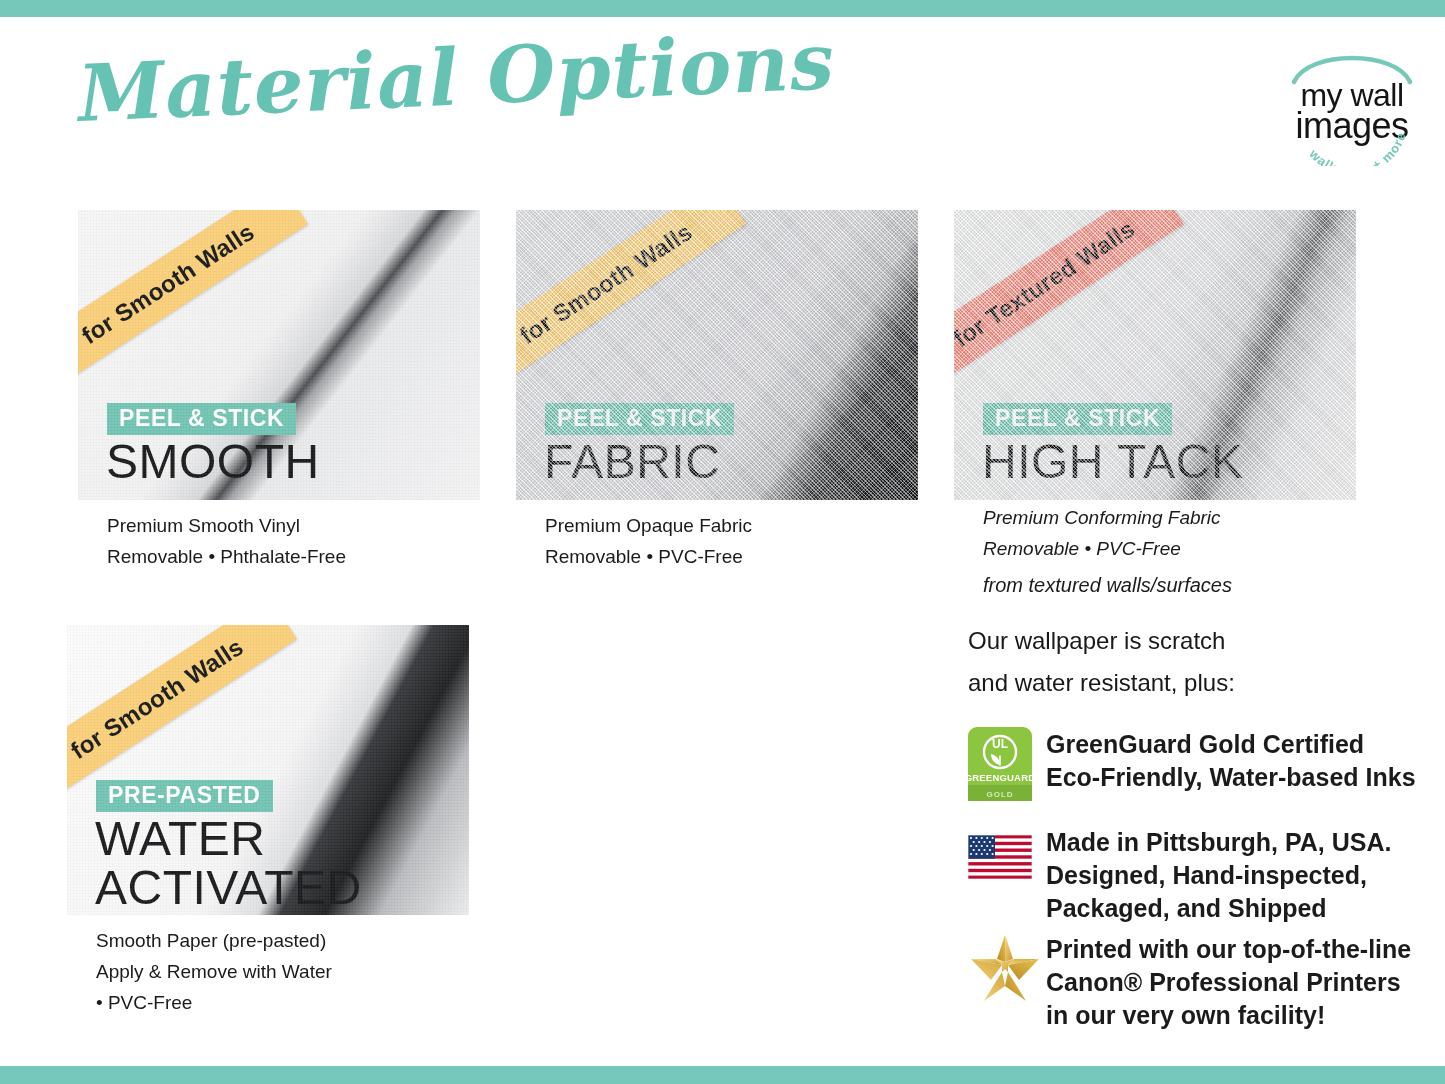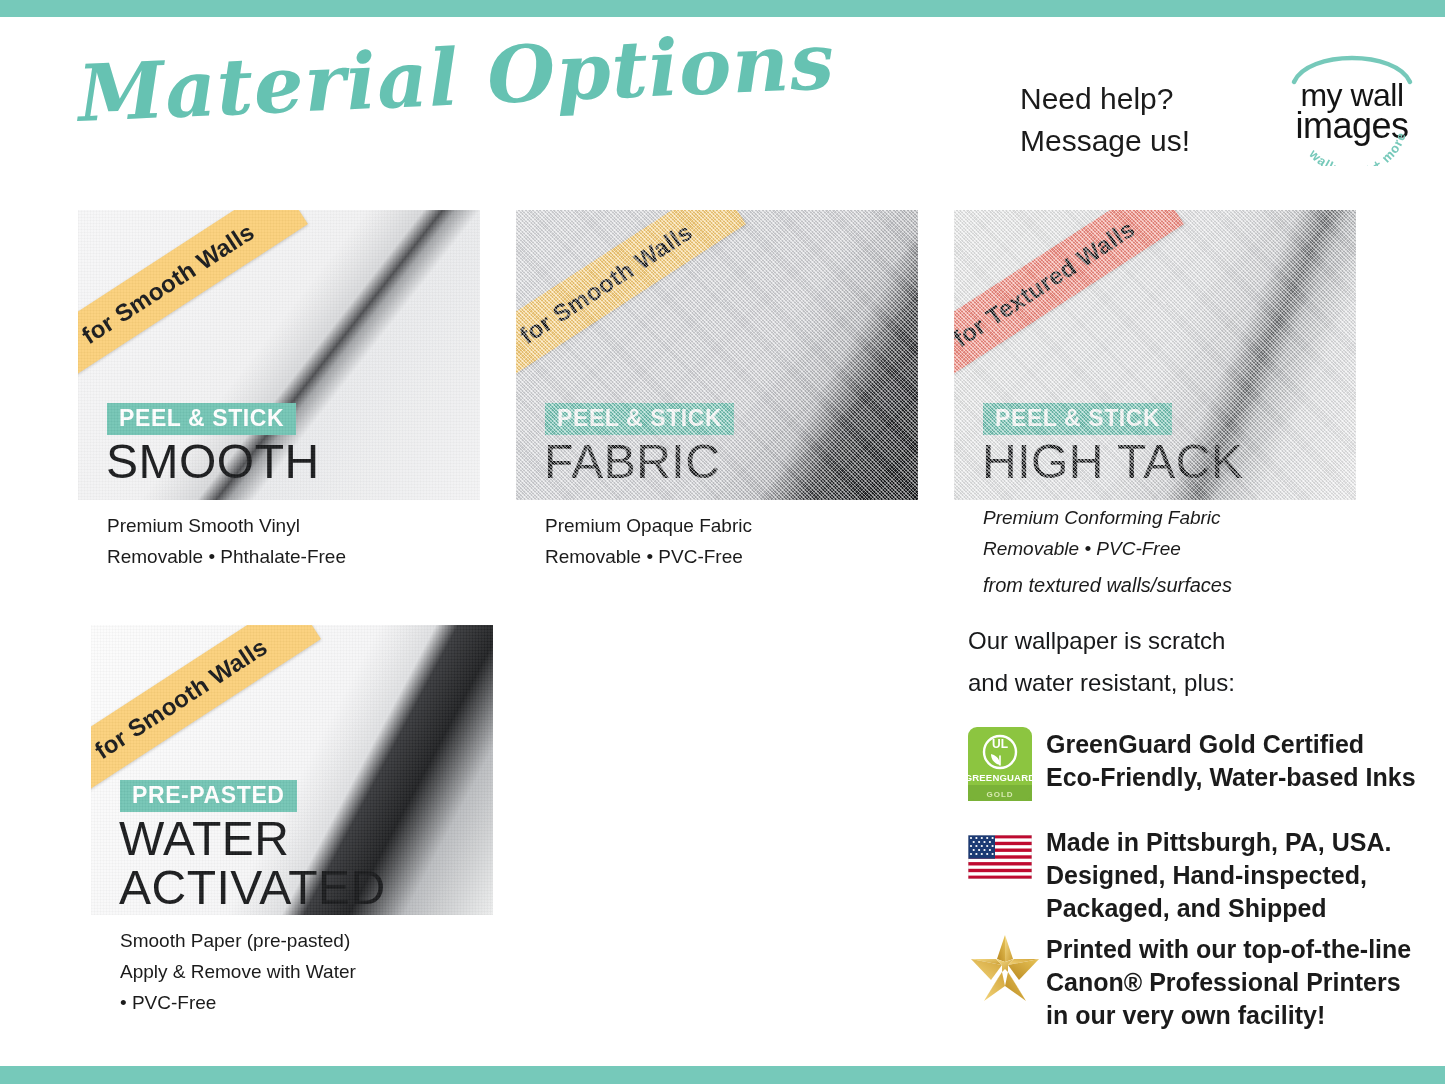--- a/index.html
+++ b/index.html
@@ -133,24 +133,20 @@
 </head>
 <body>
 
 <div class="page">
 
   <div class="bar-top"></div>
   <div class="bar-bottom"></div>
 
   <div class="title">Material Options</div>
 
-  <div class="needhelp">
-    <div>Need help?</div>
-    <div>Message us!</div>
-  </div>
 
   <div class="logo">
     <svg width="148" height="128" viewBox="0 0 148 128" xmlns="http://www.w3.org/2000/svg">
       <path d="M16 44 C30 12, 118 12, 132 44" fill="none" stroke="#76c9ba" stroke-width="4.5" stroke-linecap="round"></path>
       <text x="74" y="68" text-anchor="middle" font-family="Liberation Sans, sans-serif" font-size="32" font-weight="400" fill="#141414" letter-spacing="-0.5">my wall</text>
       <text x="74" y="100" text-anchor="middle" font-family="Liberation Sans, sans-serif" font-size="36" font-weight="400" fill="#141414" letter-spacing="-0.5">images</text>
       <path id="tagArc" d="M20 96 A56 56 0 0 0 128 96" fill="none" stroke="none"></path>
       <text font-family="Liberation Sans, sans-serif" font-size="13" font-weight="700" fill="#76c9ba" letter-spacing="1">
         <textPath href="#tagArc" startOffset="16%">wallpaper + more</textPath>
       </text>
@@ -181,21 +177,21 @@
     <div class="thumb tex-hightack">
       <div class="ribbon coral">for Textured Walls</div>
       <div class="badge" style="top:193px;">PEEL &amp; STICK</div>
       <div class="mname" style="top:226px;">HIGH TACK</div>
     </div>
     <div class="caption" style="top:292px;font-style:italic;">Premium Conforming Fabric
 Removable • PVC-Free</div>
     <div class="footnote dark" style="top:363px;">from textured walls/surfaces</div>
   </div>
 
-  <div class="card" style="left:91px; top:625px; width:402px;">
+  <div class="card" style="left:67px; top:625px; width:402px;">
     <div class="thumb tex-paper">
       <div class="ribbon yellow">for Smooth Walls</div>
       <div class="badge" style="top:155px;">PRE-PASTED</div>
       <div class="mname" style="top:188px;">WATER</div>
       <div class="mname" style="top:237px;">ACTIVATED</div>
     </div>
     <div class="caption" style="top:300px;">Smooth Paper (pre-pasted)
 Apply &amp; Remove with Water
 • PVC-Free</div>
   </div>

